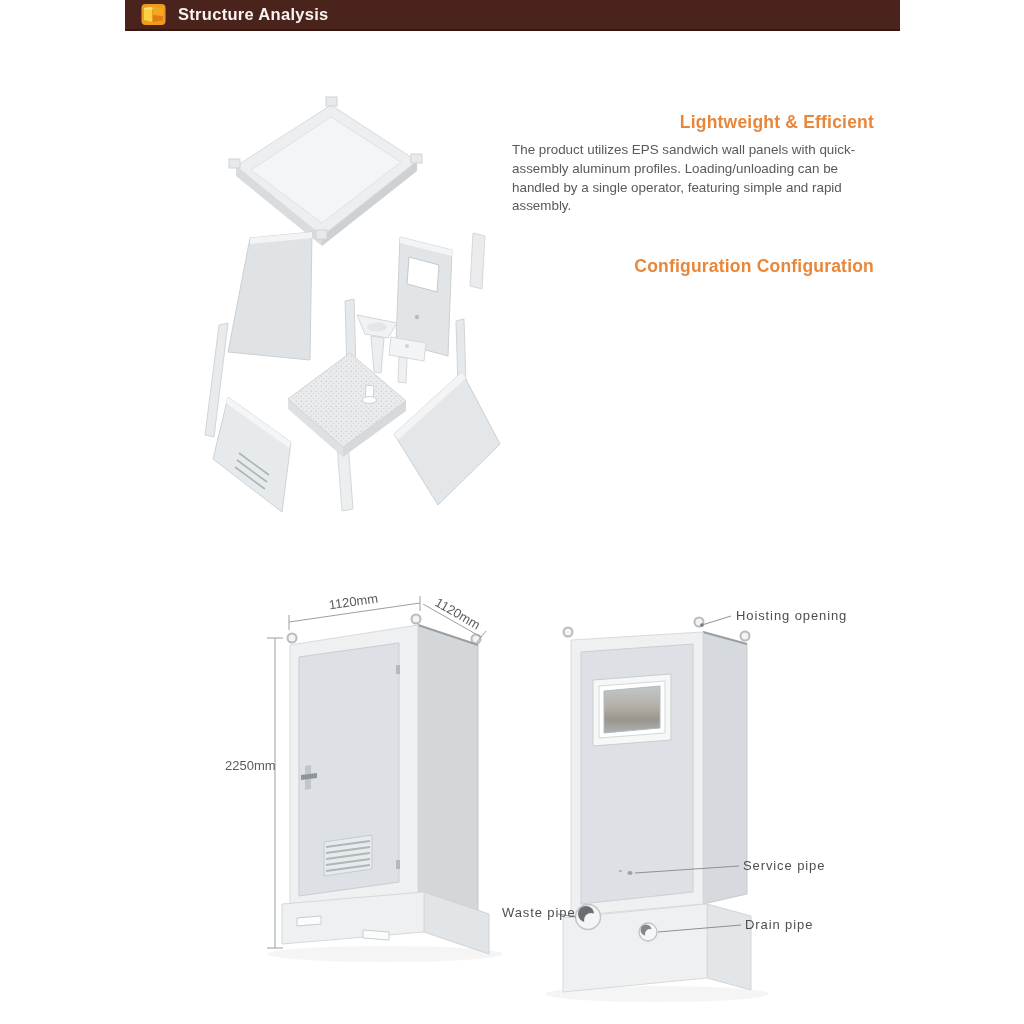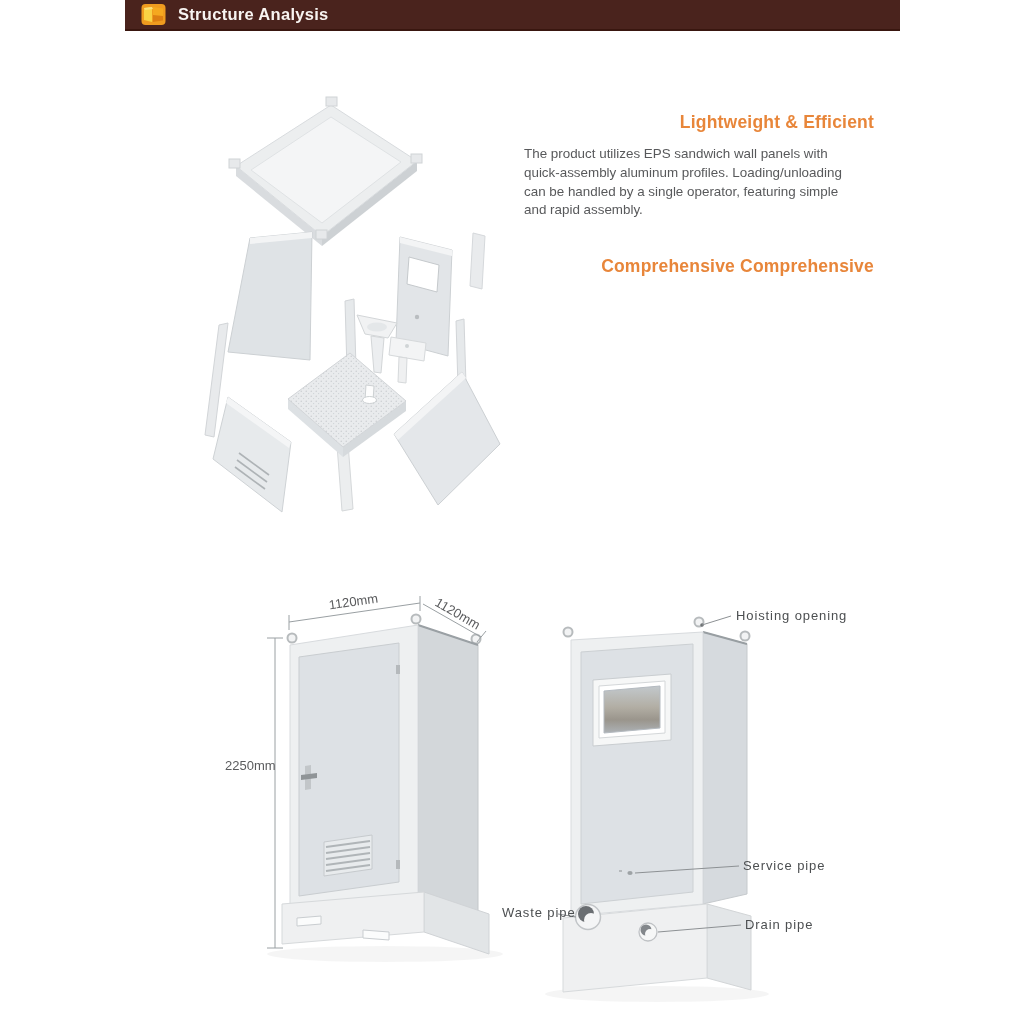--- a/index.html
+++ b/index.html
@@ -16,21 +16,21 @@
     color:#f8f4f1;font-size:16.5px;font-weight:bold;letter-spacing:.3px;
     margin-left:12px;white-space:nowrap;
   }
 
   
   .feature{position:absolute;left:512px;width:362px;}
   .feature h3{
     margin:0 0 8px 0;font-size:17.5px;font-weight:bold;color:#e8863a;letter-spacing:.2px;text-align:right;
   }
   .feature p{
-    margin:12px;font-size:13.4px;line-height:1.4;color:#58595b;
+    margin:0;font-size:13.4px;line-height:1.4;color:#58595b;
   }
   #feat-0{top:112px;} #feat-1{top:256px;} #feat-2{top:397px;}
 
   
   svg{position:absolute;}
   #exploded{left:185px;top:85px;}
   #bottomviews{left:125px;top:570px;}
   .dim-text{font-family:"Liberation Sans",sans-serif;font-size:13px;fill:#5a5b5d;}
   .lbl-text{font-family:"Liberation Sans",sans-serif;font-size:13px;fill:#4c4f51;letter-spacing:.9px;}
   .leader{stroke:#8d9194;stroke-width:1;fill:none;}
@@ -124,21 +124,21 @@
       <polygon points="277,287 209,349 253,420 315,359" fill="#e4e7ea" stroke="#ccd0d3"></polygon>
       <polygon points="277,287 209,349 213,355 281,293" fill="#f3f4f5"></polygon>
     </g>
   </svg>
 
   <div class="feature" id="feat-0">
     <h3>Lightweight &amp; Efficient</h3>
     <p>The product utilizes EPS sandwich wall panels with quick-assembly aluminum profiles. Loading/unloading can be handled by a single operator, featuring simple and rapid assembly.</p>
   </div>
   <div class="feature" id="feat-1">
-    <h3>Comprehensive Comprehensive</h3>
+    <h3>Configuration Configuration</h3>
   </div>
   <div class="feature" id="feat-2">
   </div>
 
   <svg id="bottomviews" width="775" height="450" viewBox="0 0 775 450">
     <defs>
       <linearGradient id="glassgrad" x1="0" y1="0" x2="0" y2="1">
         <stop offset="0%" stop-color="#c2c8cc"></stop>
         <stop offset="45%" stop-color="#b2aea4"></stop>
         <stop offset="72%" stop-color="#9a958c"></stop>

